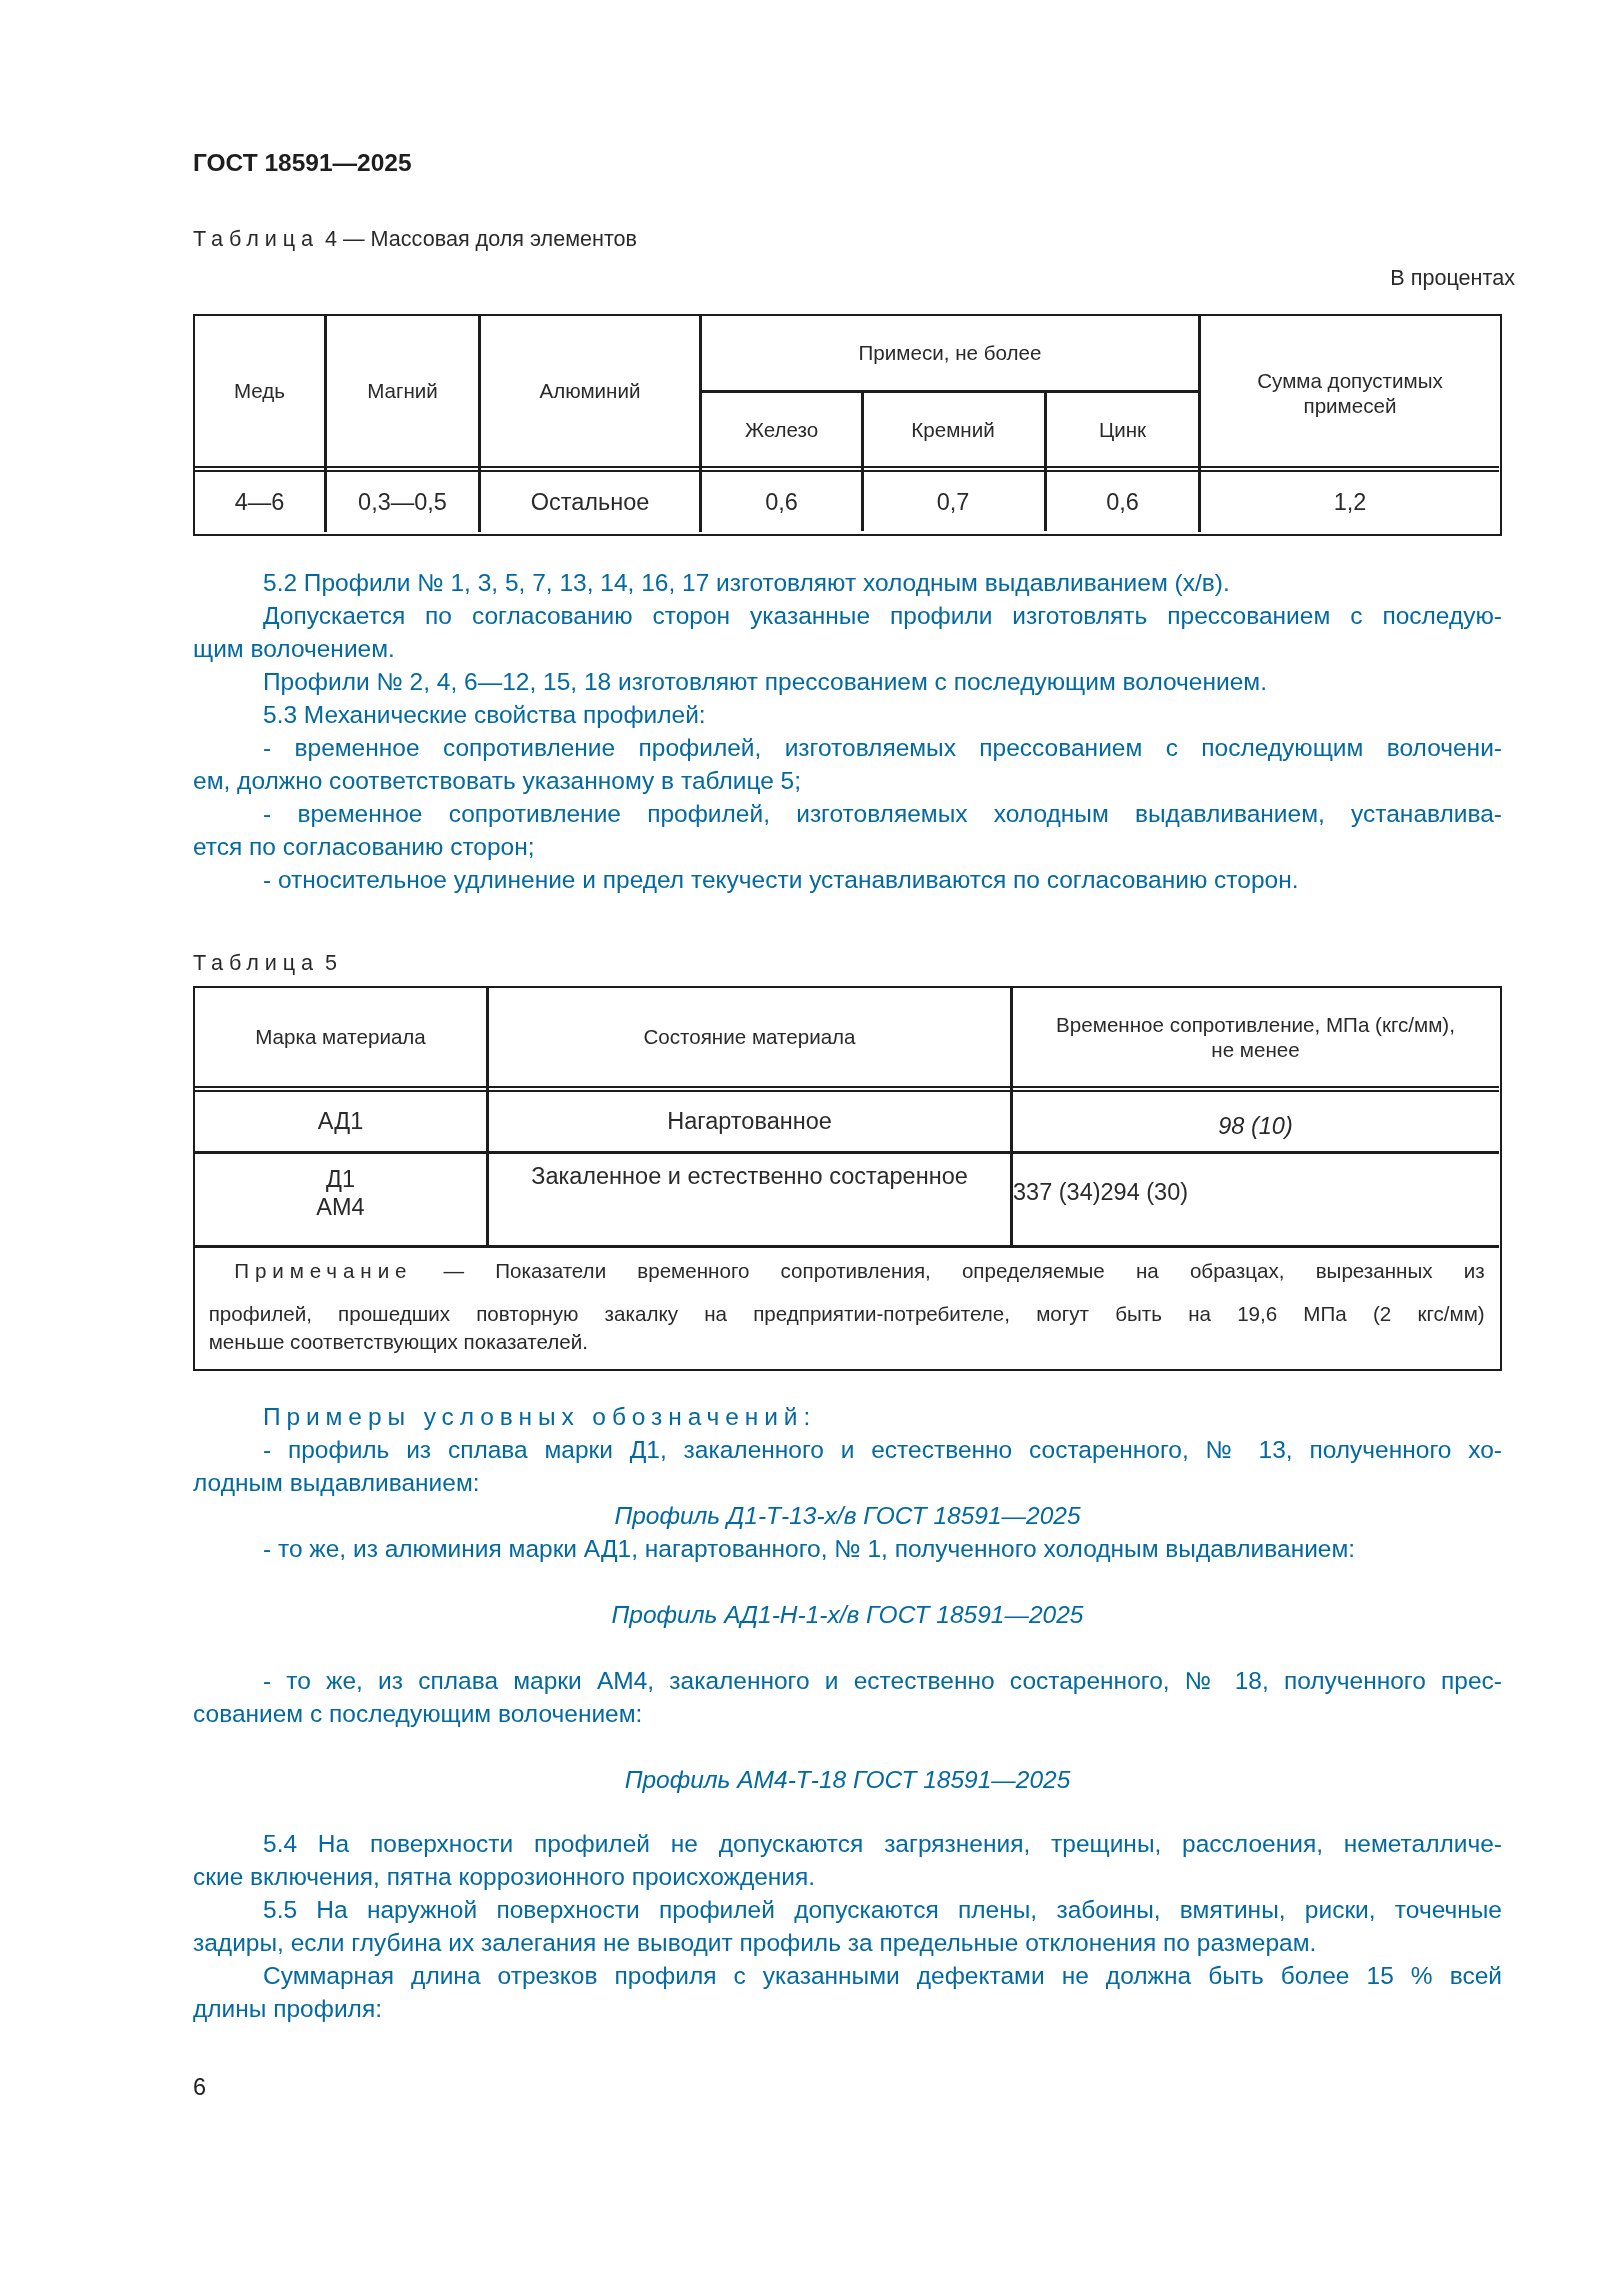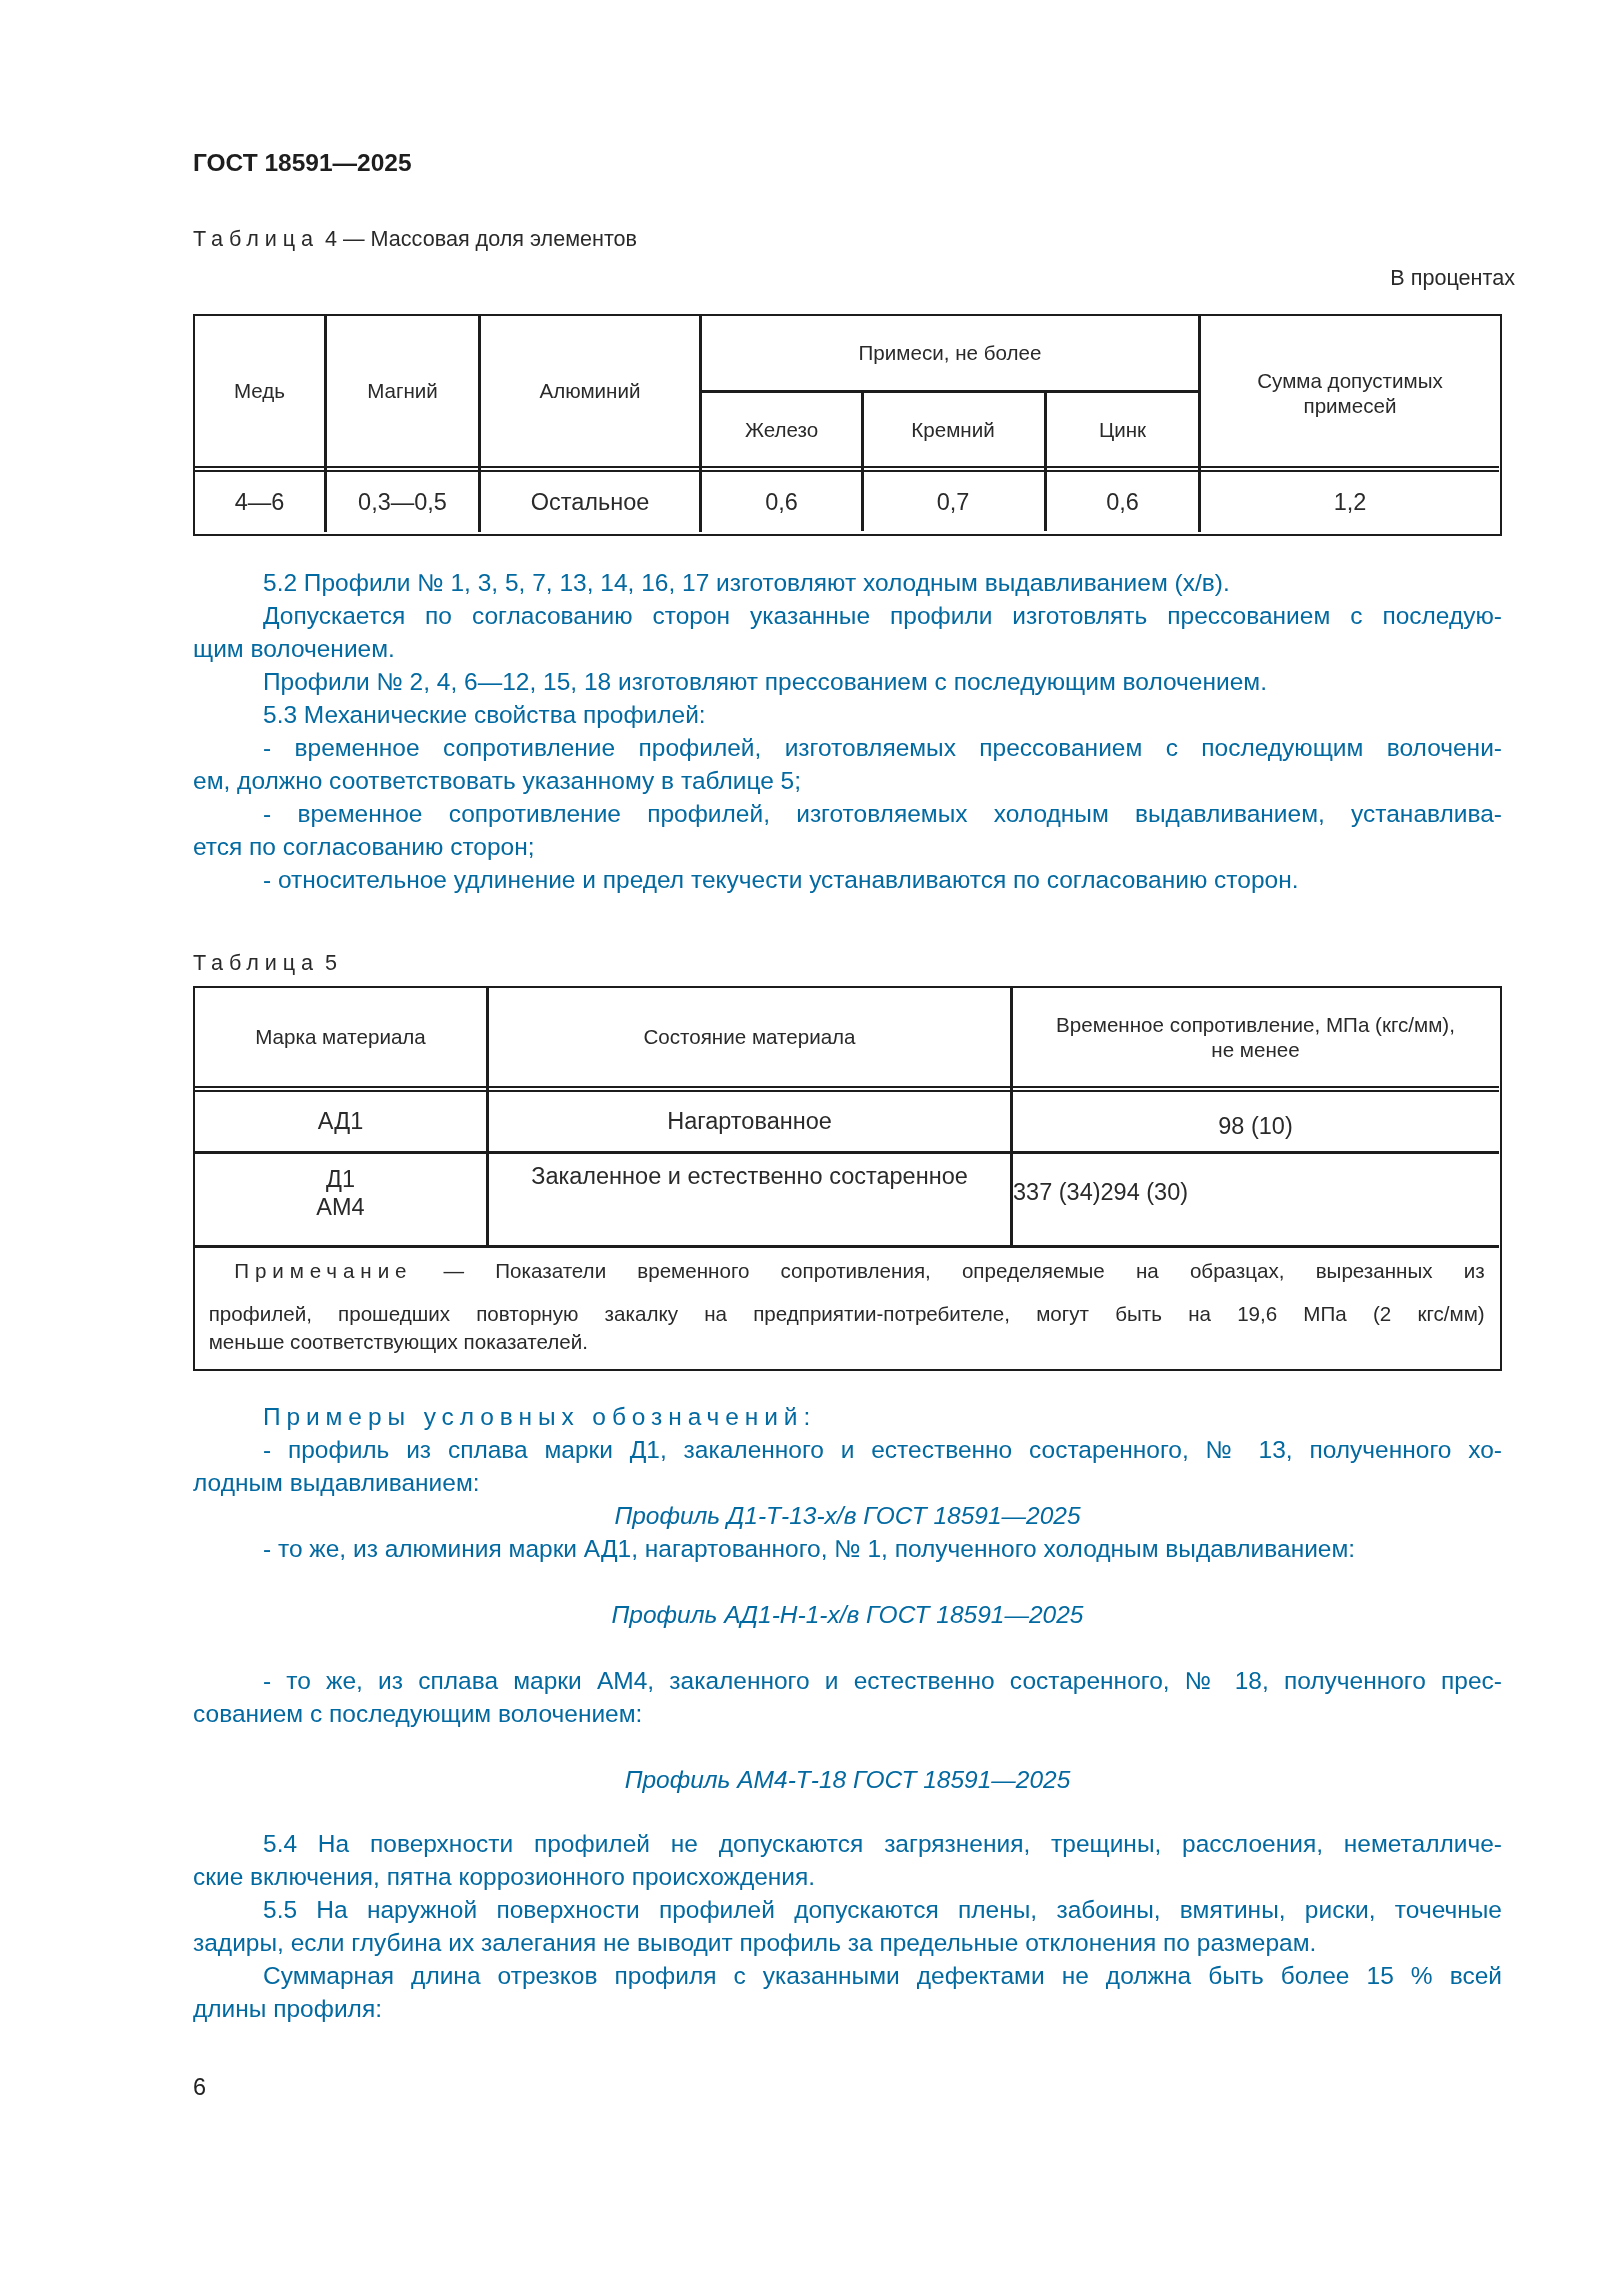--- a/index.html
+++ b/index.html
@@ -101,21 +101,21 @@
 
   <div class="cell" style="left:0; top:0; width:291px; height:98px;">Марка материала</div>
   <div class="cell" style="left:294px; top:0; width:521px; height:98px;">Состояние материала</div>
   <div class="cell" style="left:818px; top:0; width:485px; height:98px; flex-direction:column;">
     <span>Временное сопротивление, МПа (кгс/мм),</span>
     <span>не  менее</span>
   </div>
 
   <div class="cell val" style="left:0; top:104px; width:291px; height:59px;">АД1</div>
   <div class="cell val" style="left:294px; top:104px; width:521px; height:59px;">Нагартованное</div>
-  <div class="cell val" style="left:818px; top:104px; width:485px; height:70px;">98 (10)</div>
+  <div class="cell val" style="left:818px; top:104px; width:485px; height:70px;font-style:italic;">98 (10)</div>
 
   <div class="cell val" style="left:0; top:174px; width:291px; height:59px; flex-direction:column; justify-content:flex-end; line-height:28px;">
     <span>Д1</span>
     <span>АМ4</span>
   </div>
   <div class="cell val" style="left:294px; top:174px; width:521px; height:29px; justify-content:center;">Закаленное и естественно состаренное</div>
   <div class="cell val" style="left:818px; top:174px; width:485px; height:59px; flex-direction:row; justify-content:flex-start; line-height:28px;">
     <span>337 (34)</span>
     <span>294 (30)</span>
   </div>

